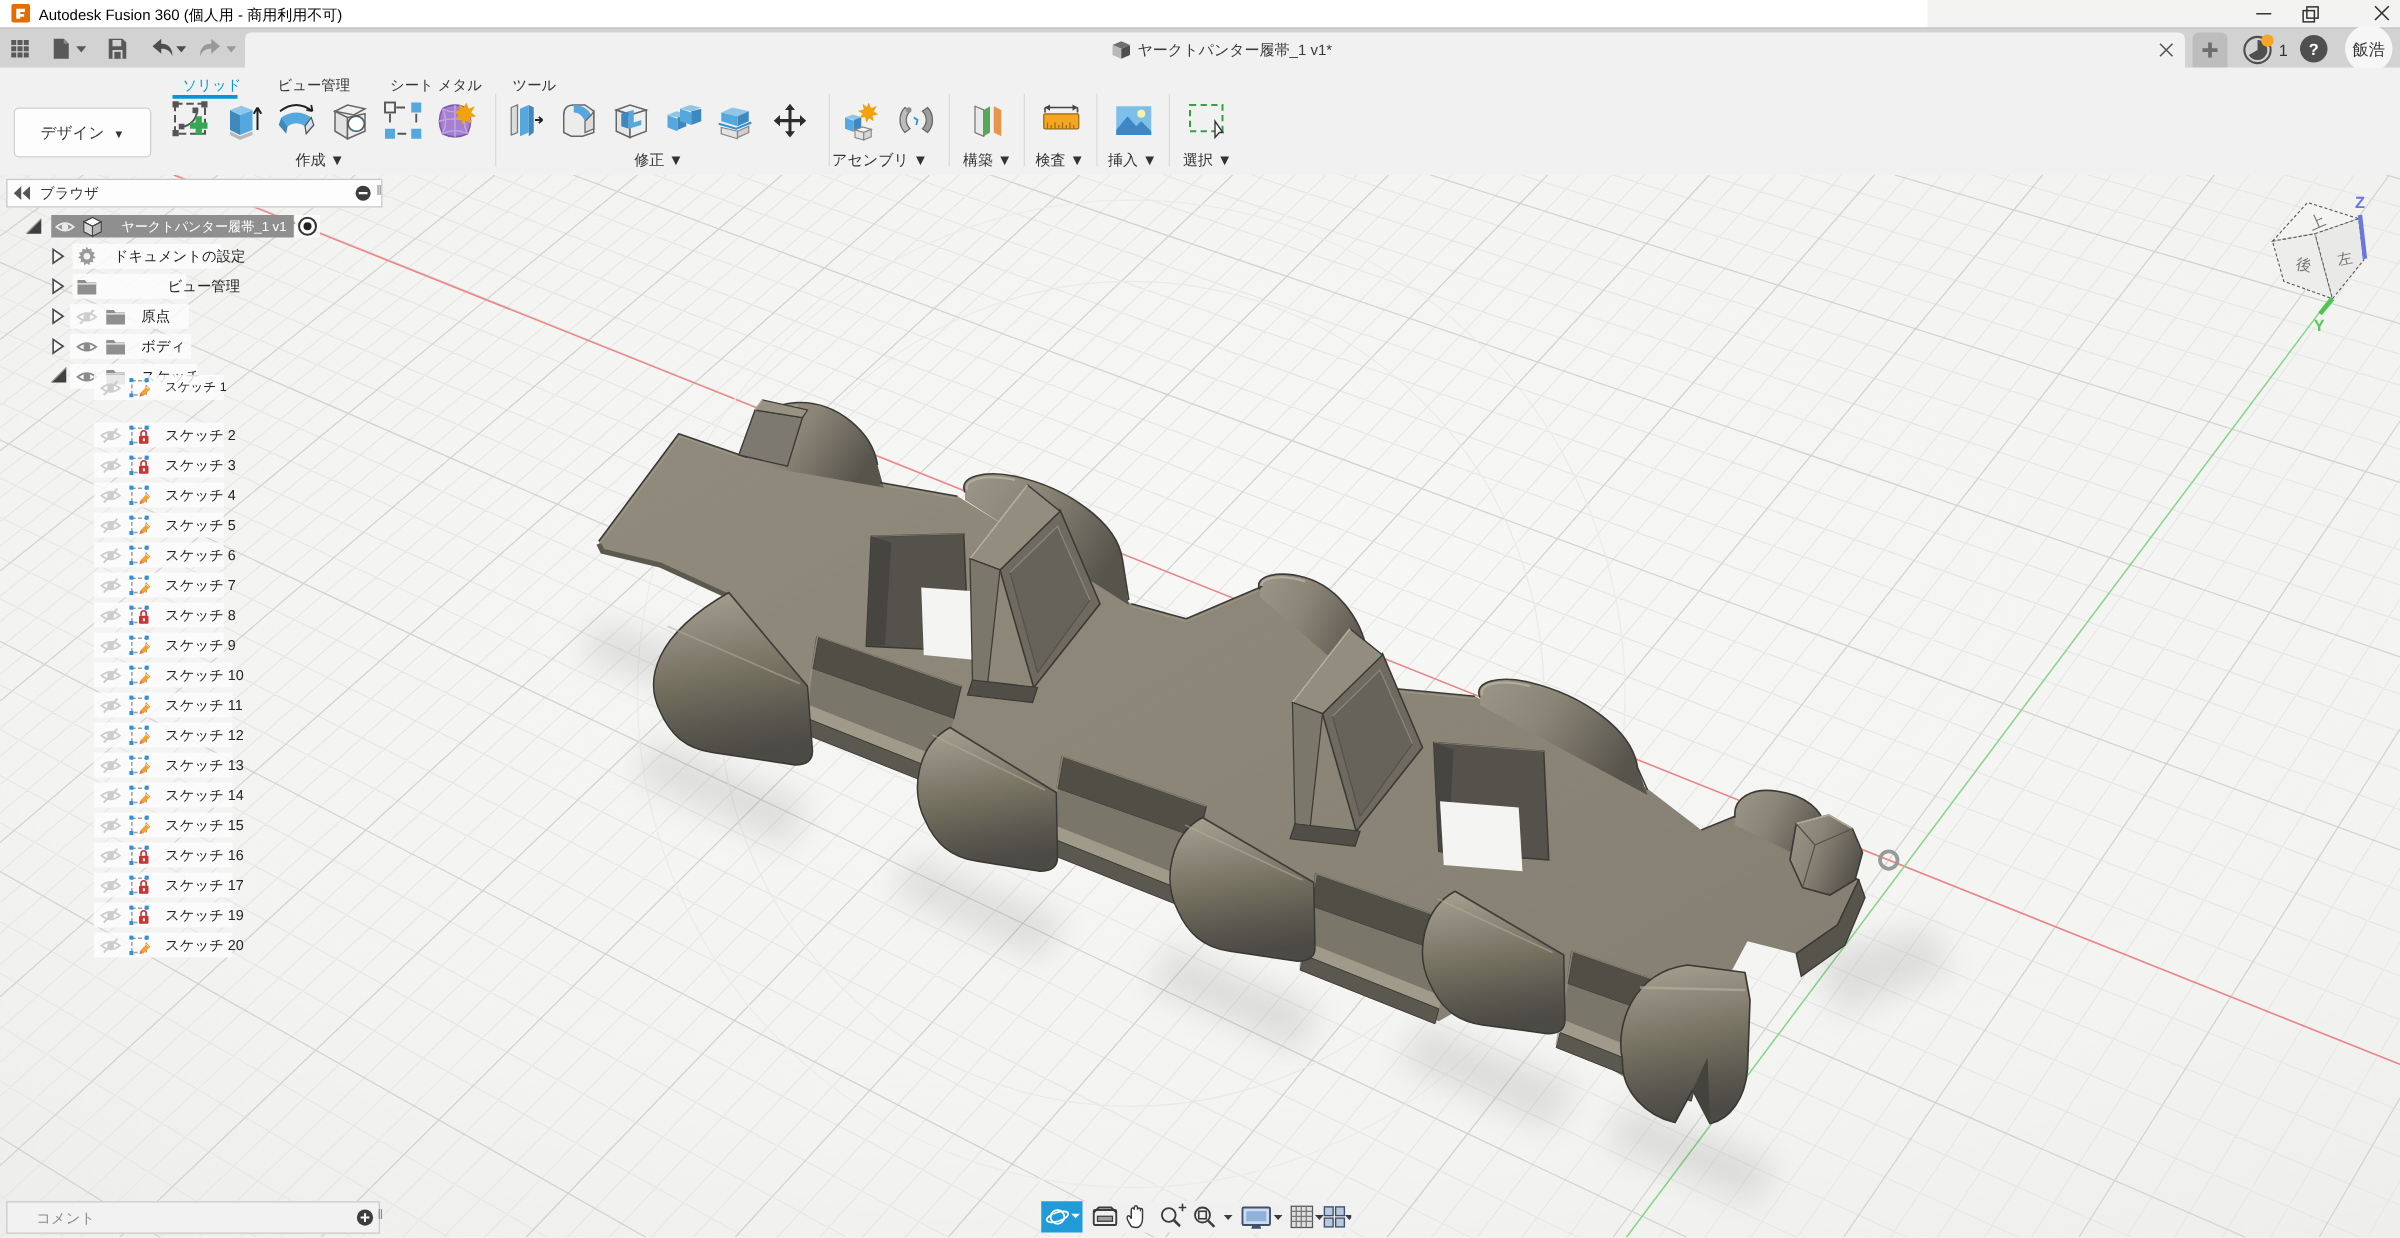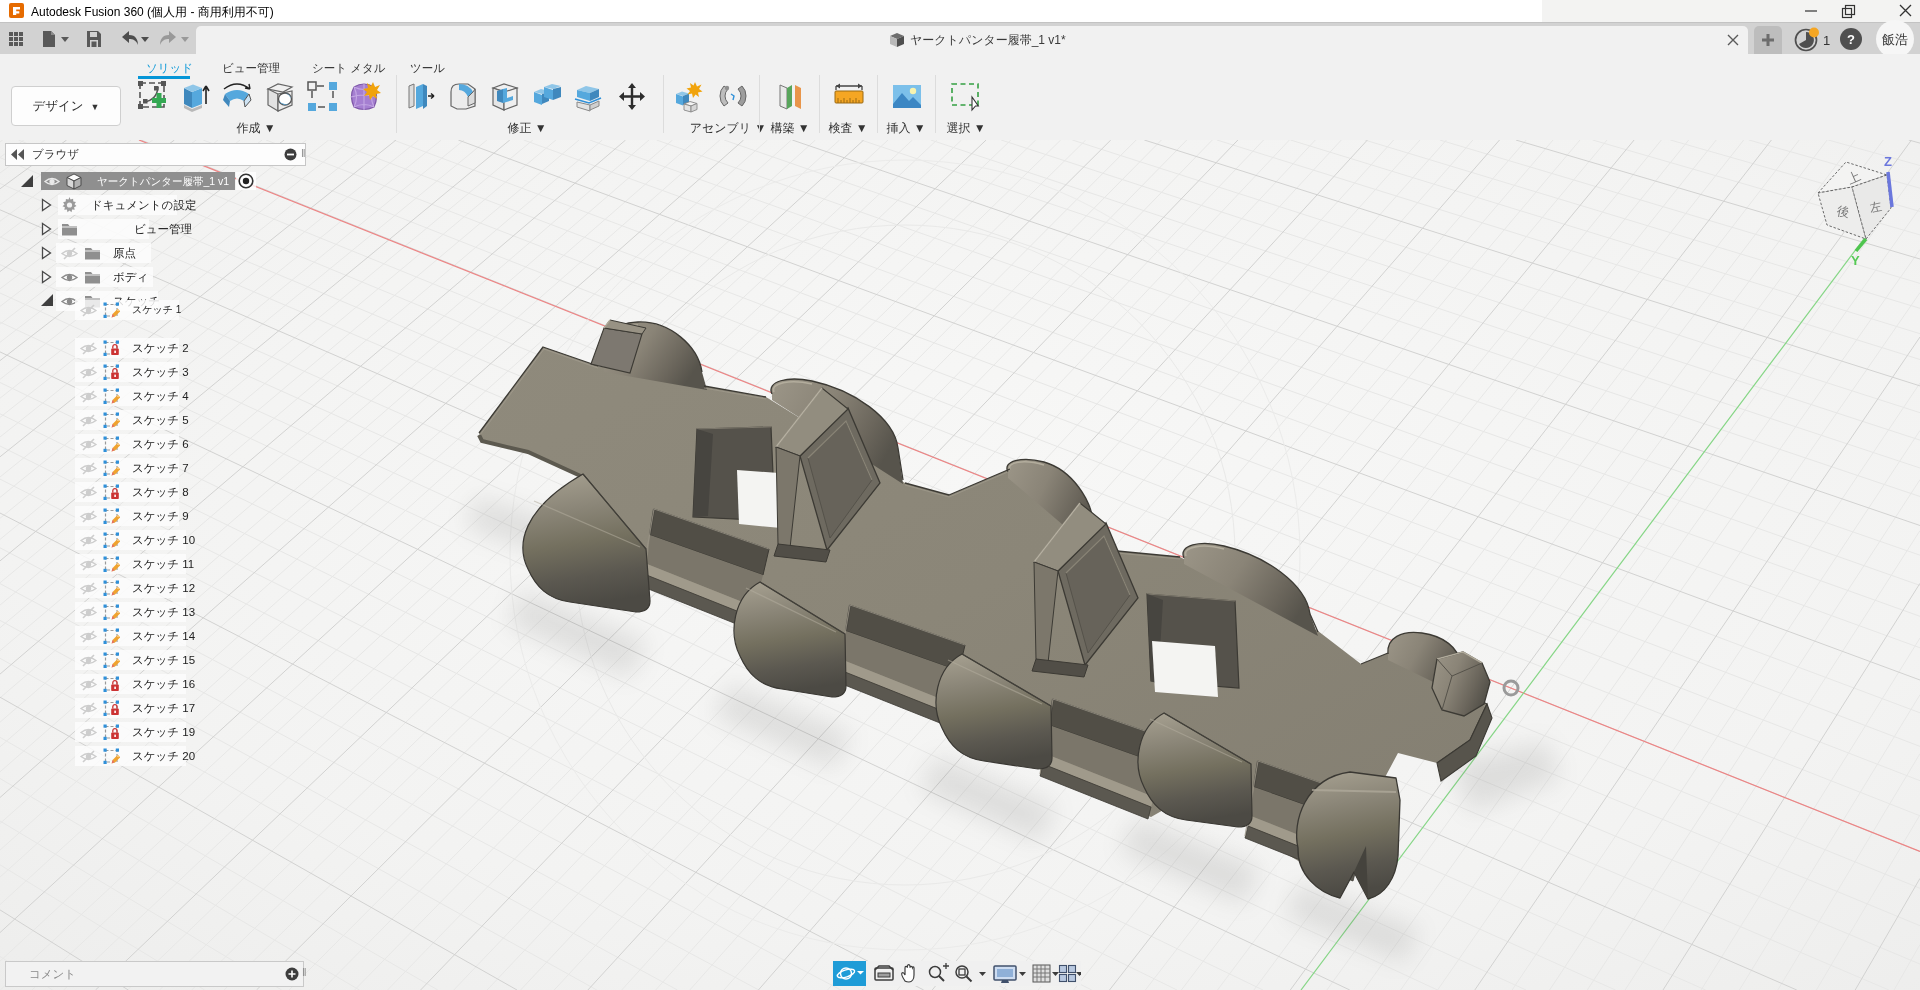--- a/index.html
+++ b/index.html
@@ -194,21 +194,21 @@
       <path d="M11 24l0 6 7 2 0-6z" fill="#e4e4e4" stroke="#888" stroke-width="0.9"></path>
       <path d="M18 26l6-2.5 0 6-6 2.5z" fill="#d6d6d6" stroke="#888" stroke-width="0.9"></path>
 <path d="M22 2l2 4.5 4.5-2-2.5 4.5 3.5 2.5-4.5 1 1 4.5-3.5-2.5-2.5 3.5-1-4.5-4.5 1 2.5-3.5-3.5-2.5 4.5-1-1-4.5 3.5 2.5z" fill="#f1a30b"></path>
     </svg>
  <svg class="ricons abs" style="left:716px" width="34" height="34" viewBox="0 0 34 34">
       <path d="M8 6 Q4 10 4 16 Q4 22 8 26 L12 23 Q9 20 9 16 Q9 12 12 9 Z" fill="#bdbdbd" stroke="#666" stroke-width="1"></path>
 <circle cx="11" cy="8" r="2.2" fill="#8f8f8f"></circle>
 <path d="M26 6 Q30 10 30 16 Q30 22 26 26 L22 23 Q25 20 25 16 Q25 12 22 9 Z" fill="#9d9d9d" stroke="#666" stroke-width="1"></path>
 <path d="M15 14l3 2-1 4" stroke="#2f90d9" stroke-width="1.4" fill="none"></path>
     </svg>
- <div class="rlabel abs" style="left:688px;width:80px;">アセンブリ ▼</div>
+ <div class="rlabel abs" style="left:664px;width:80px;">アセンブリ ▼</div>
  <div class="rsep abs" style="left:759px;"></div>
 
  <svg class="ricons abs" style="left:773px" width="34" height="34" viewBox="0 0 34 34">
       <path d="M7 5l7 3 0 21-7-3z" fill="#e9e9e9" stroke="#777" stroke-width="1"></path>
 <path d="M14 8l5-3 0 21-5 3z" fill="#58a55c"></path>
 <path d="M22 5l6 3 0 21-6-3z" fill="#e8954a"></path>
     </svg>
  <div class="rlabel abs" style="left:750px;width:80px;">構築 ▼</div>
  <div class="rsep abs" style="left:819px;"></div>
 

